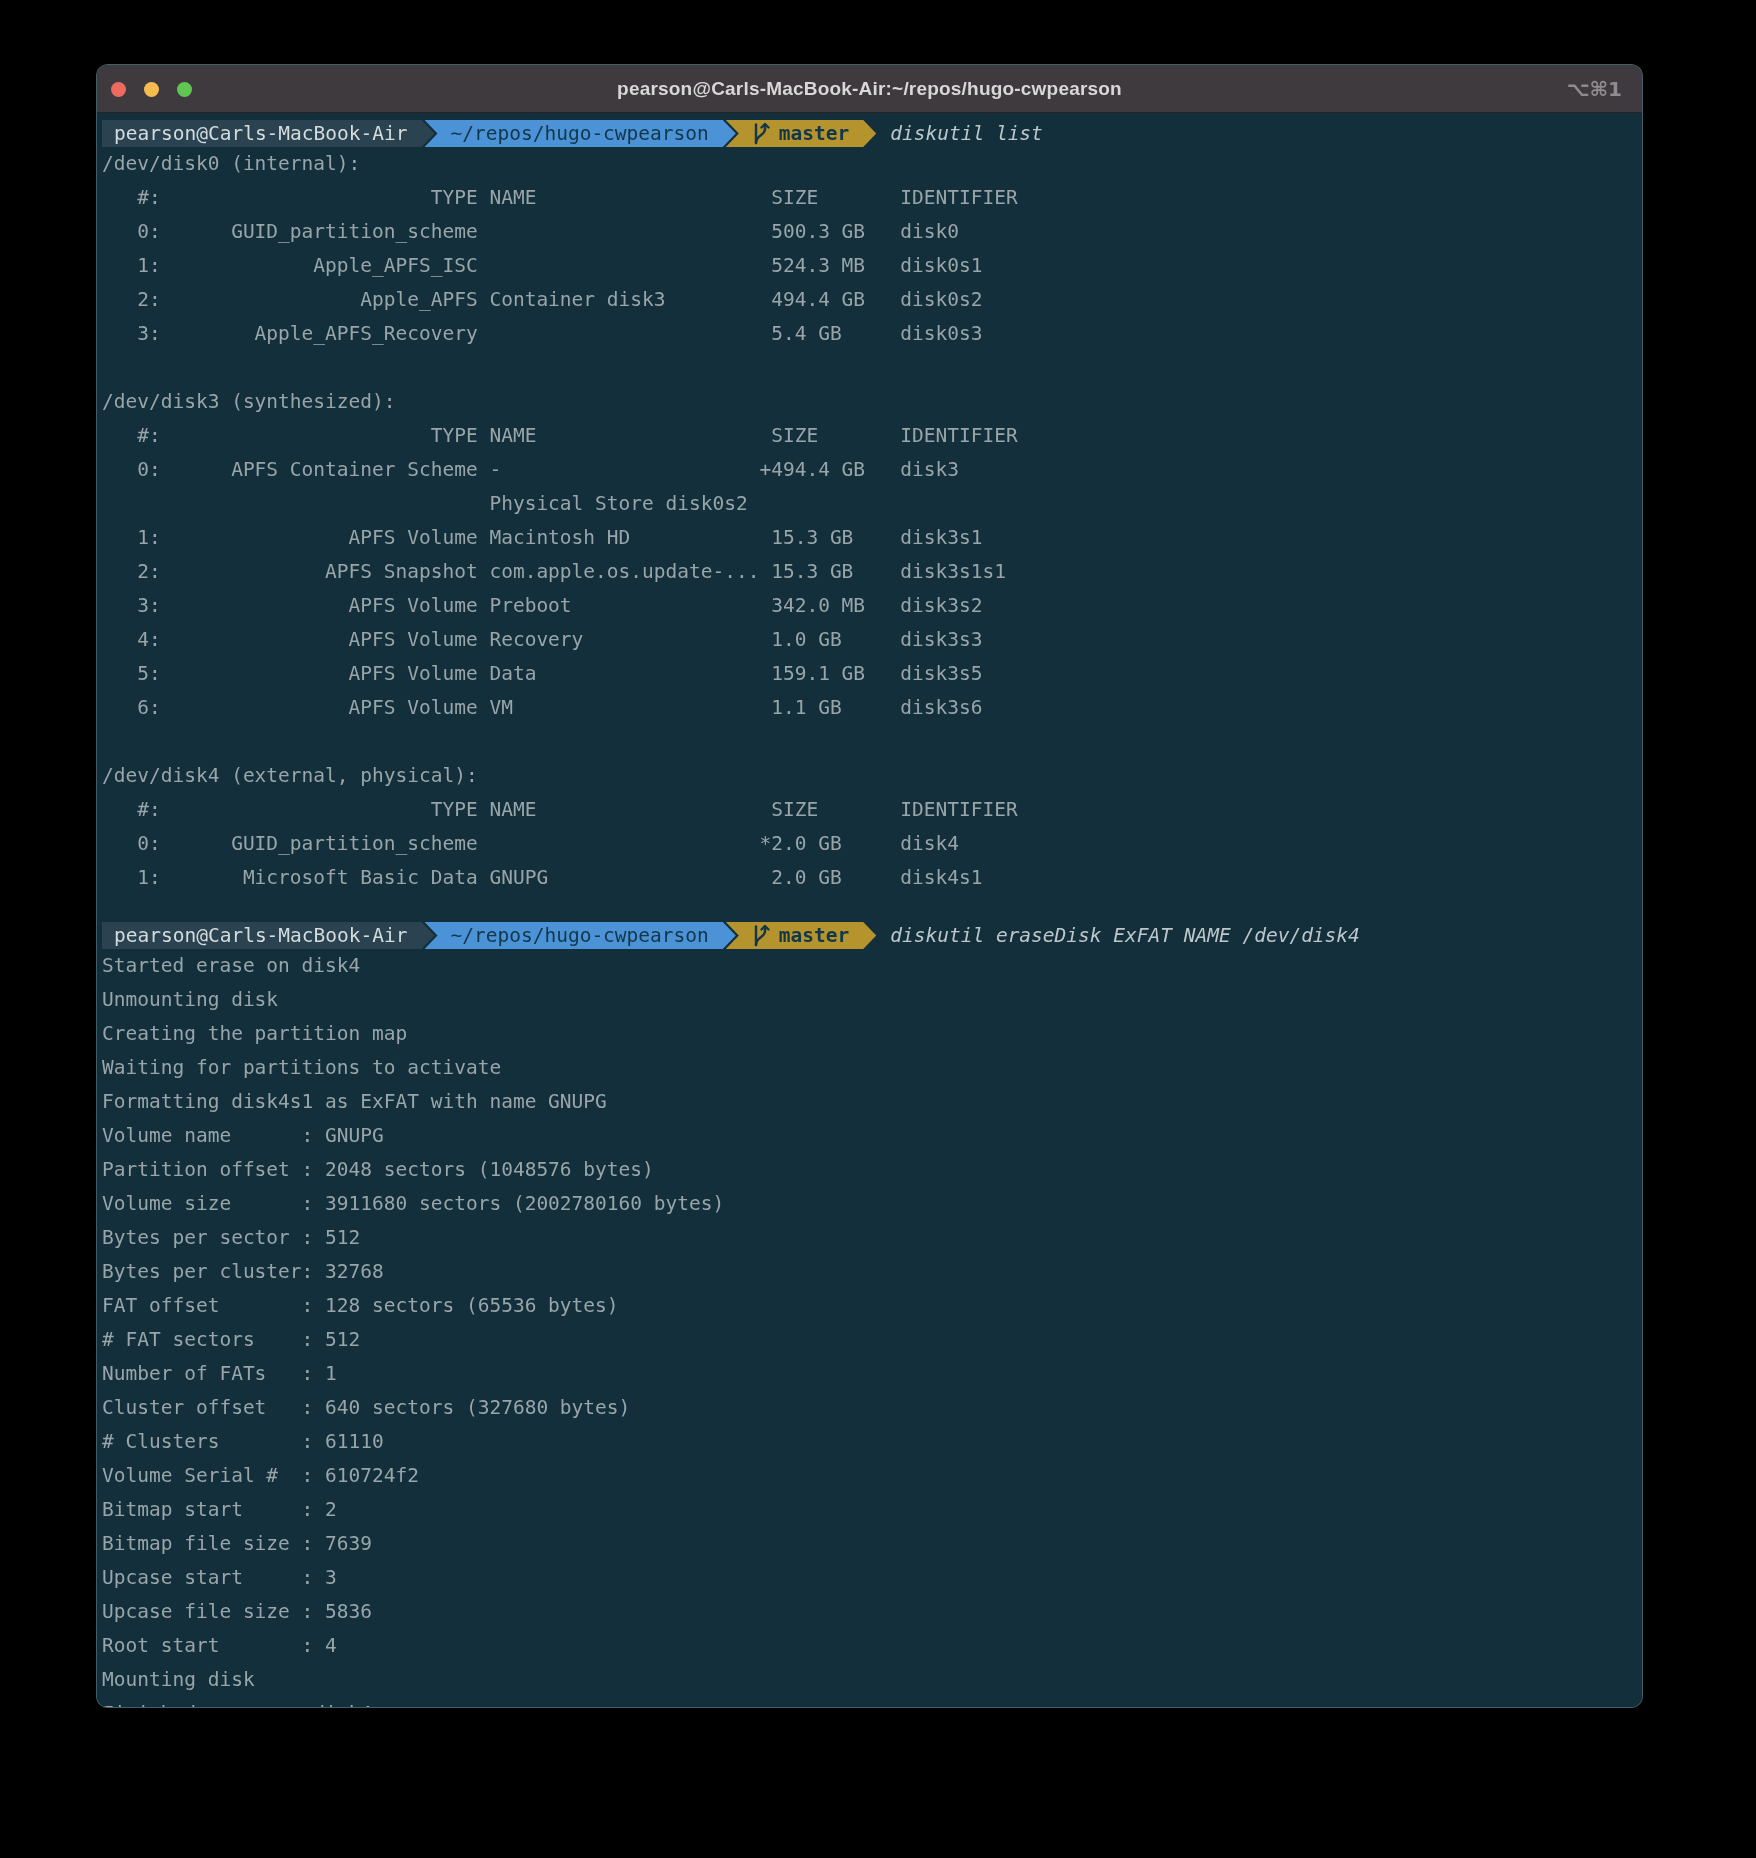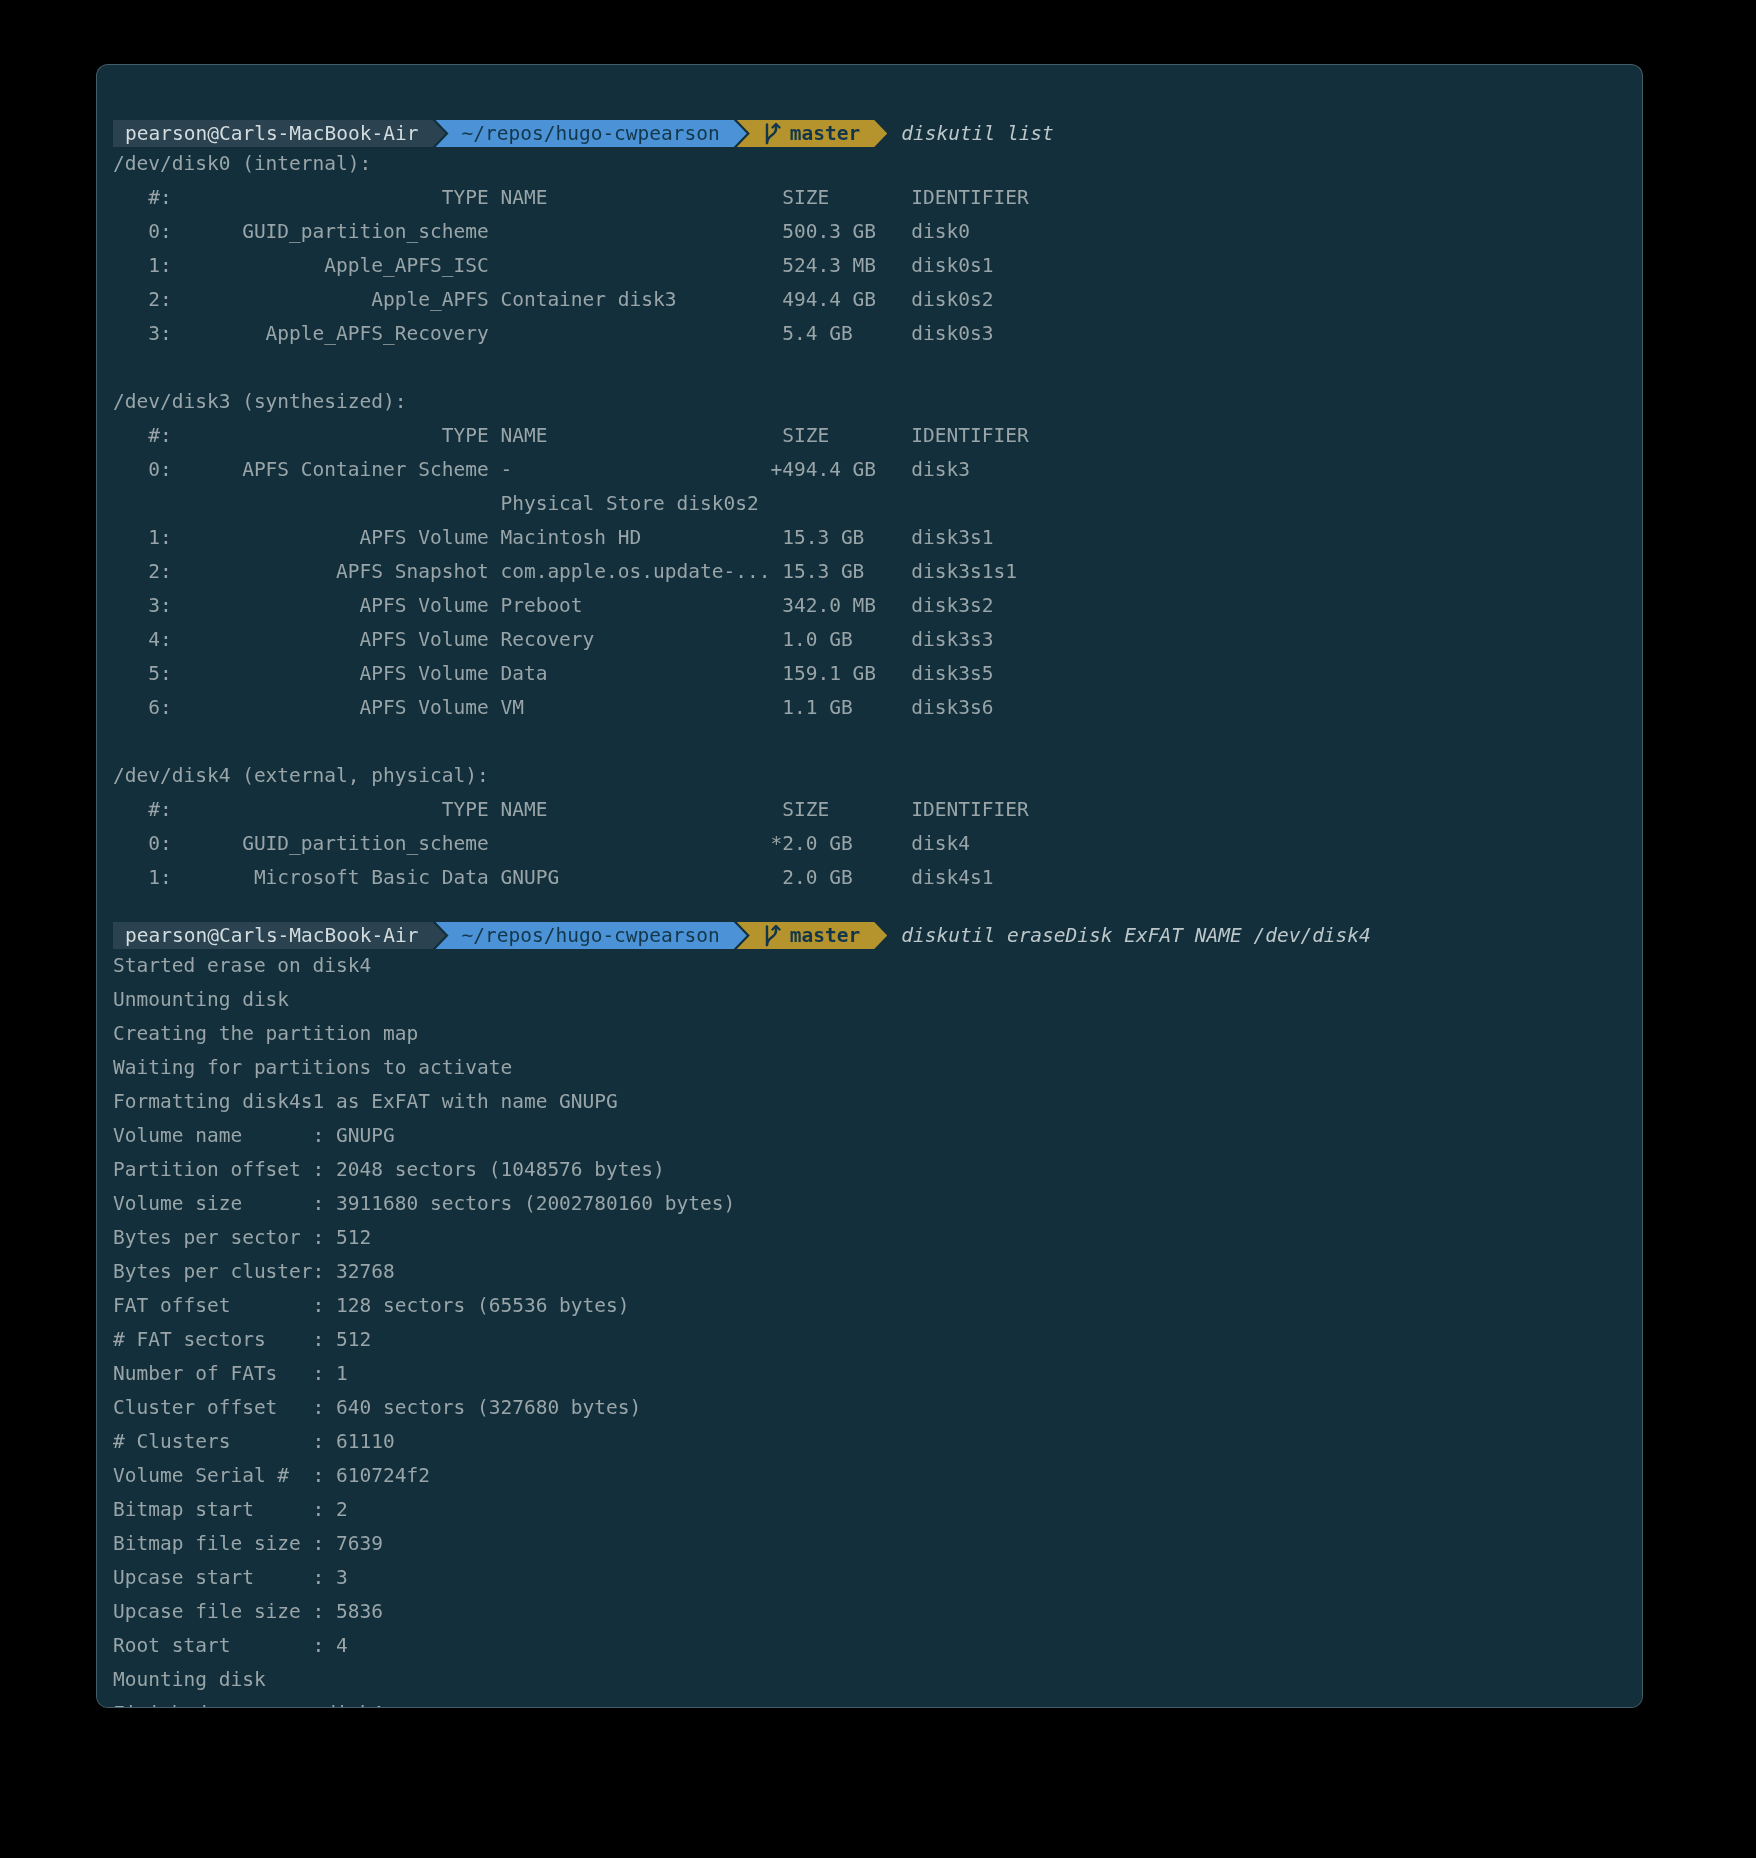--- a/index.html
+++ b/index.html
@@ -46,21 +46,21 @@
     font-family:"Liberation Sans",sans-serif;font-weight:bold;font-size:19px;
     color:var(--titlebar-text);letter-spacing:0.2px;
   }
   .shortcut{
     position:absolute;right:20px;top:0;height:48px;display:flex;align-items:center;
     font-family:"DejaVu Sans",sans-serif;font-weight:bold;font-size:20px;color:var(--shortcut-text);
   }
 
   .screen{
     position:absolute;left:0;top:49px;right:0;bottom:0;
-    padding:6px 16px;background:var(--terminal-bg);
+    padding:6px 5px;background:var(--terminal-bg);
     font-size:19.5px;line-height:27px;color:var(--output-text);
   }
   pre.out{
     font-family:"DejaVu Sans Mono",monospace;
     font-size:19.5px;line-height:34px;color:var(--output-text);
     white-space:pre;margin:0;
   }
 
   .promptline{display:flex;align-items:center;height:27px;}
   .promptline.gap-above{margin-top:27px;}
@@ -82,20 +82,29 @@
     display:inline-block;width:15px;height:25px;margin-left:8px;
     background:var(--cursor-color);
   }
 </style>
 </head>
 <body>
 
 <div>
   <div class="window">
 
+    <div class="titlebar">
+      <div class="traffic">
+        <button class="light red"></button>
+        <button class="light yellow"></button>
+        <button class="light green"></button>
+      </div>
+      <span class="title">pearson@Carls-MacBook-Air:~/repos/hugo-cwpearson</span>
+      <span class="shortcut">⌥⌘1</span>
+    </div>
 
     <div class="screen">
 
       <div class="promptline">
         <span class="pseg seg-host">pearson@Carls-MacBook-Air</span>
         <span class="pseg notch seg-path">~/repos/hugo-cwpearson</span>
         <span class="pseg notch seg-branch">
           <svg class="branch-icon" width="18" height="23" viewBox="0 0 18 23" fill="none" stroke="#13374A" stroke-width="2.4" stroke-linecap="round" stroke-linejoin="round">
             <line x1="4" y1="2.5" x2="4" y2="21"></line>
             <path d="M13 7 C13 14, 4 12.5, 4 21"></path>

